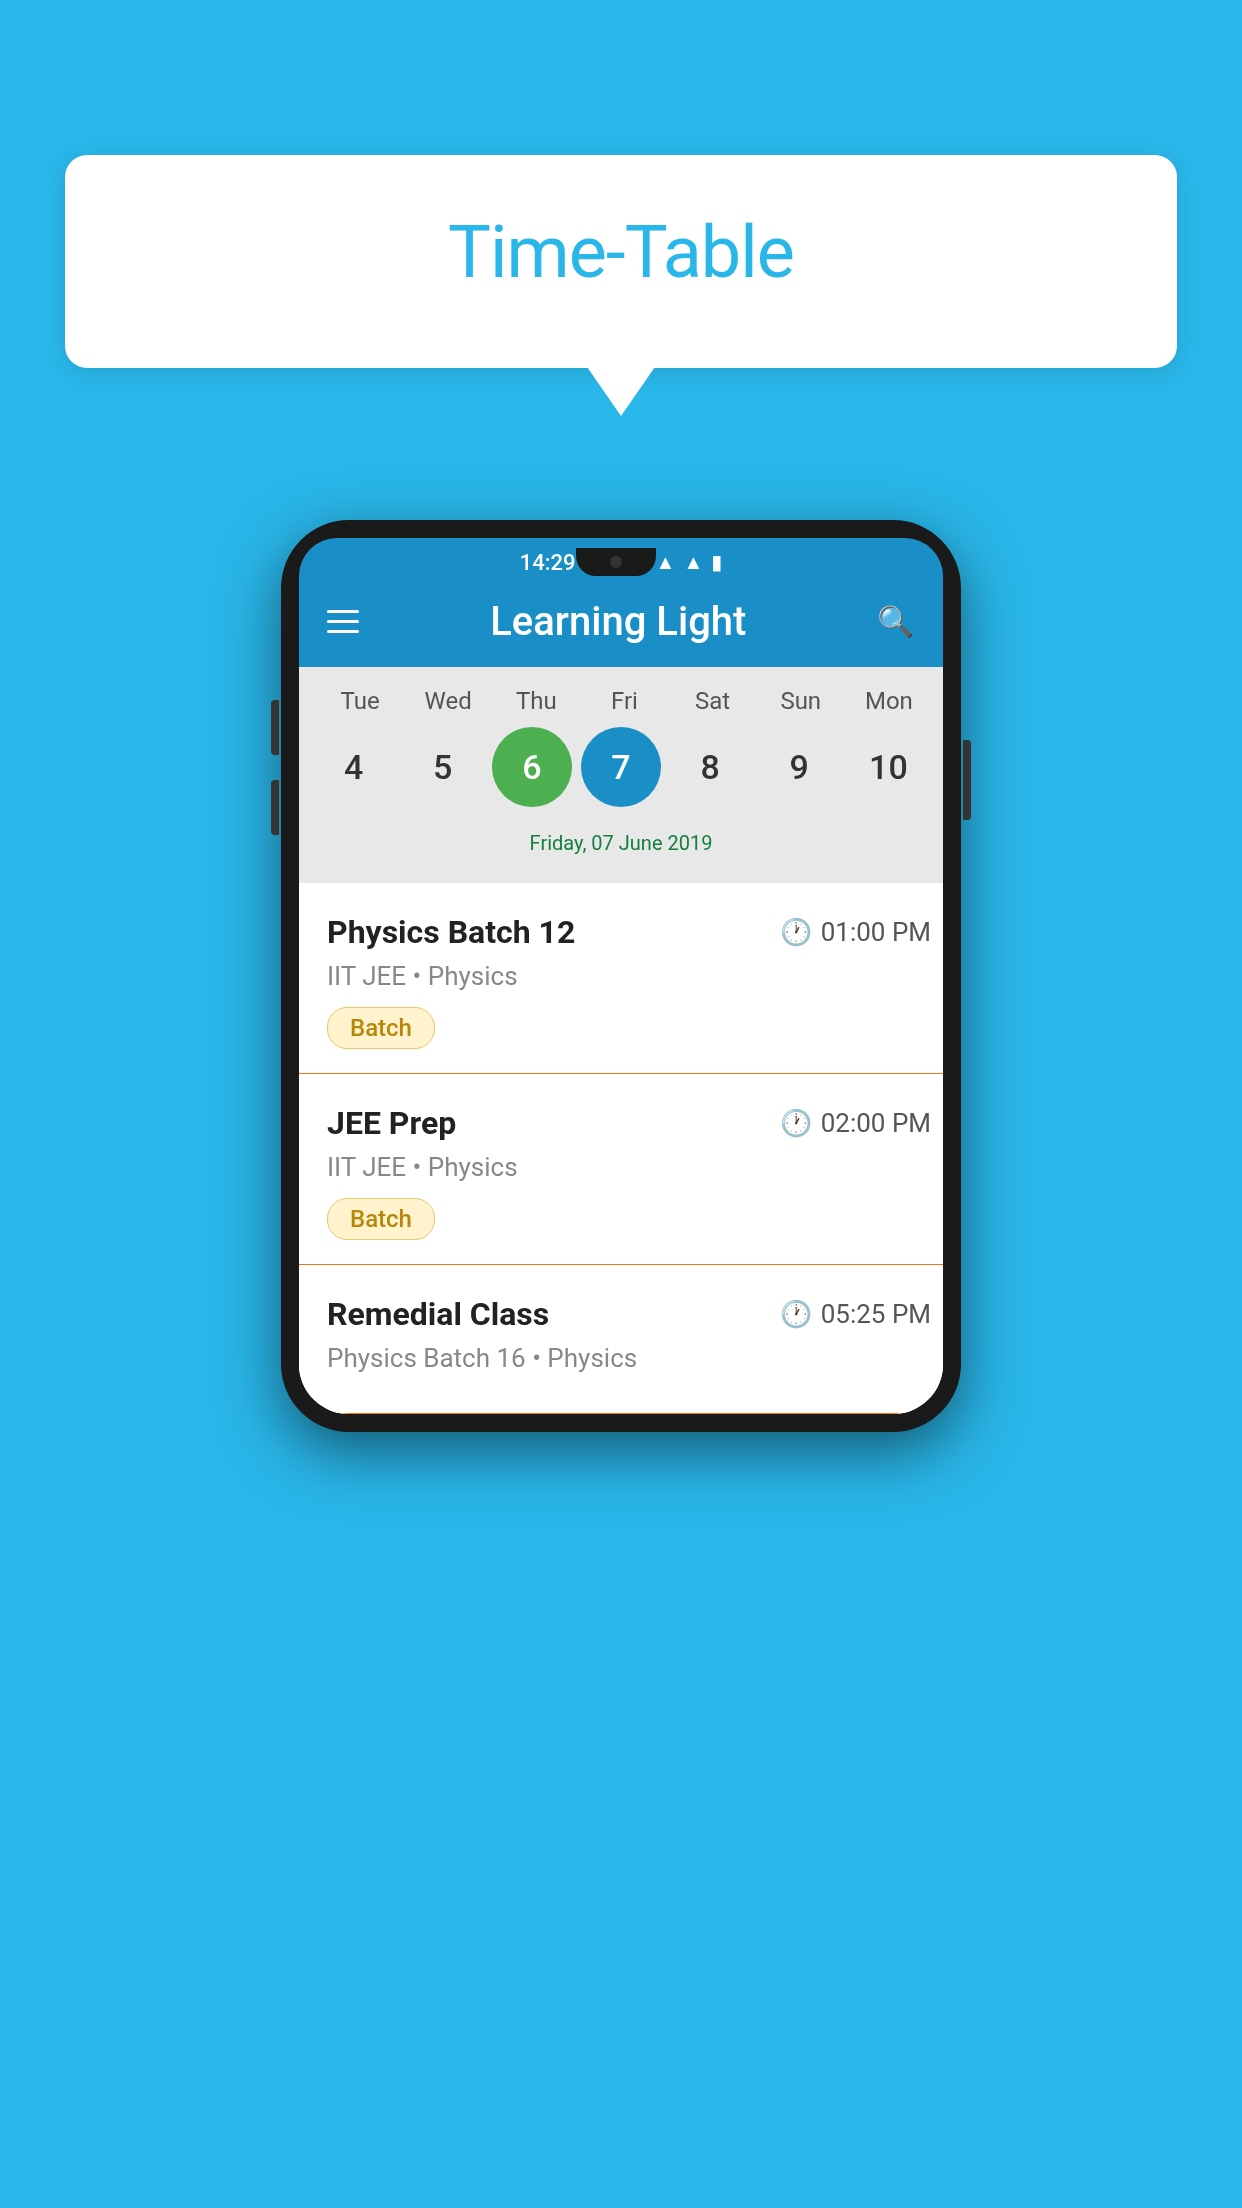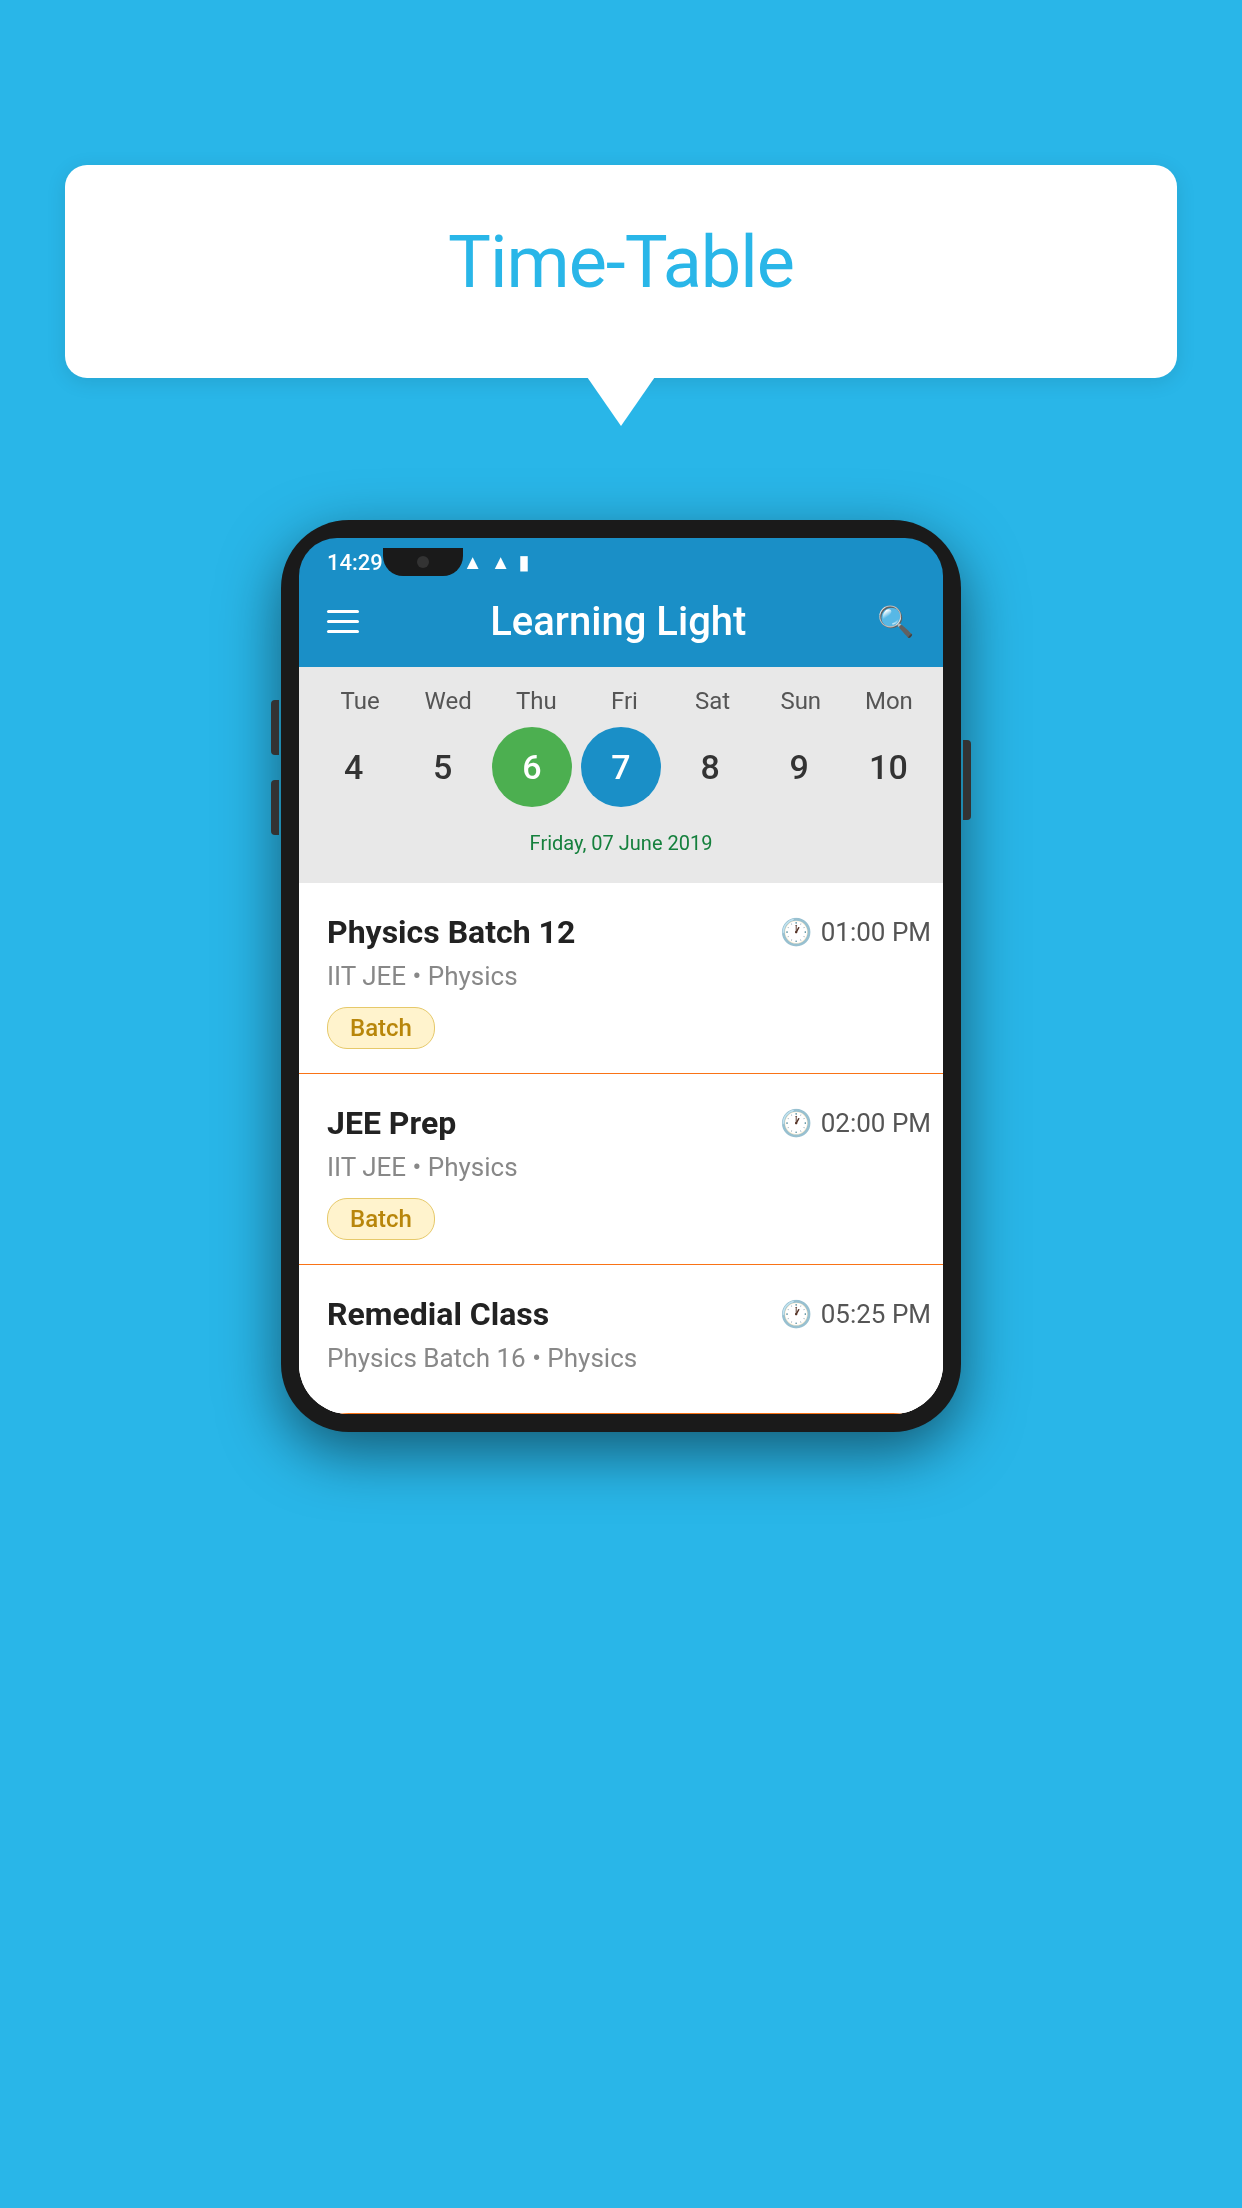--- a/index.html
+++ b/index.html
@@ -10,21 +10,21 @@
       height: 2208px;
       background-color: #29b6e8;
       font-family: 'Roboto', Arial, sans-serif;
       overflow: hidden;
       position: relative;
     }
 
     
     .speech-bubble-container {
       position: absolute;
-      top: 165px;
+      top: 155px;
       left: 65px;
       right: 65px;
     }
 
     .speech-bubble {
       background: white;
       border-radius: 22px;
       padding: 55px 40px 55px 40px;
       text-align: center;
       position: relative;
@@ -71,21 +71,21 @@
       background: #1a1a1a;
       border-radius: 68px;
       padding: 18px;
       box-shadow: 0 20px 60px rgba(0,0,0,0.5);
       position: relative;
     }
 
     
     .phone-top-bar {
       display: flex;
-      justify-content: flex-start;
+      justify-content: center;
       align-items: center;
       padding: 10px 28px 0 28px;
       background: #1a8fc7;
       border-radius: 50px 50px 0 0;
     }
 
     .status-time {
       color: white;
       font-size: 22px;
       font-weight: 500;

